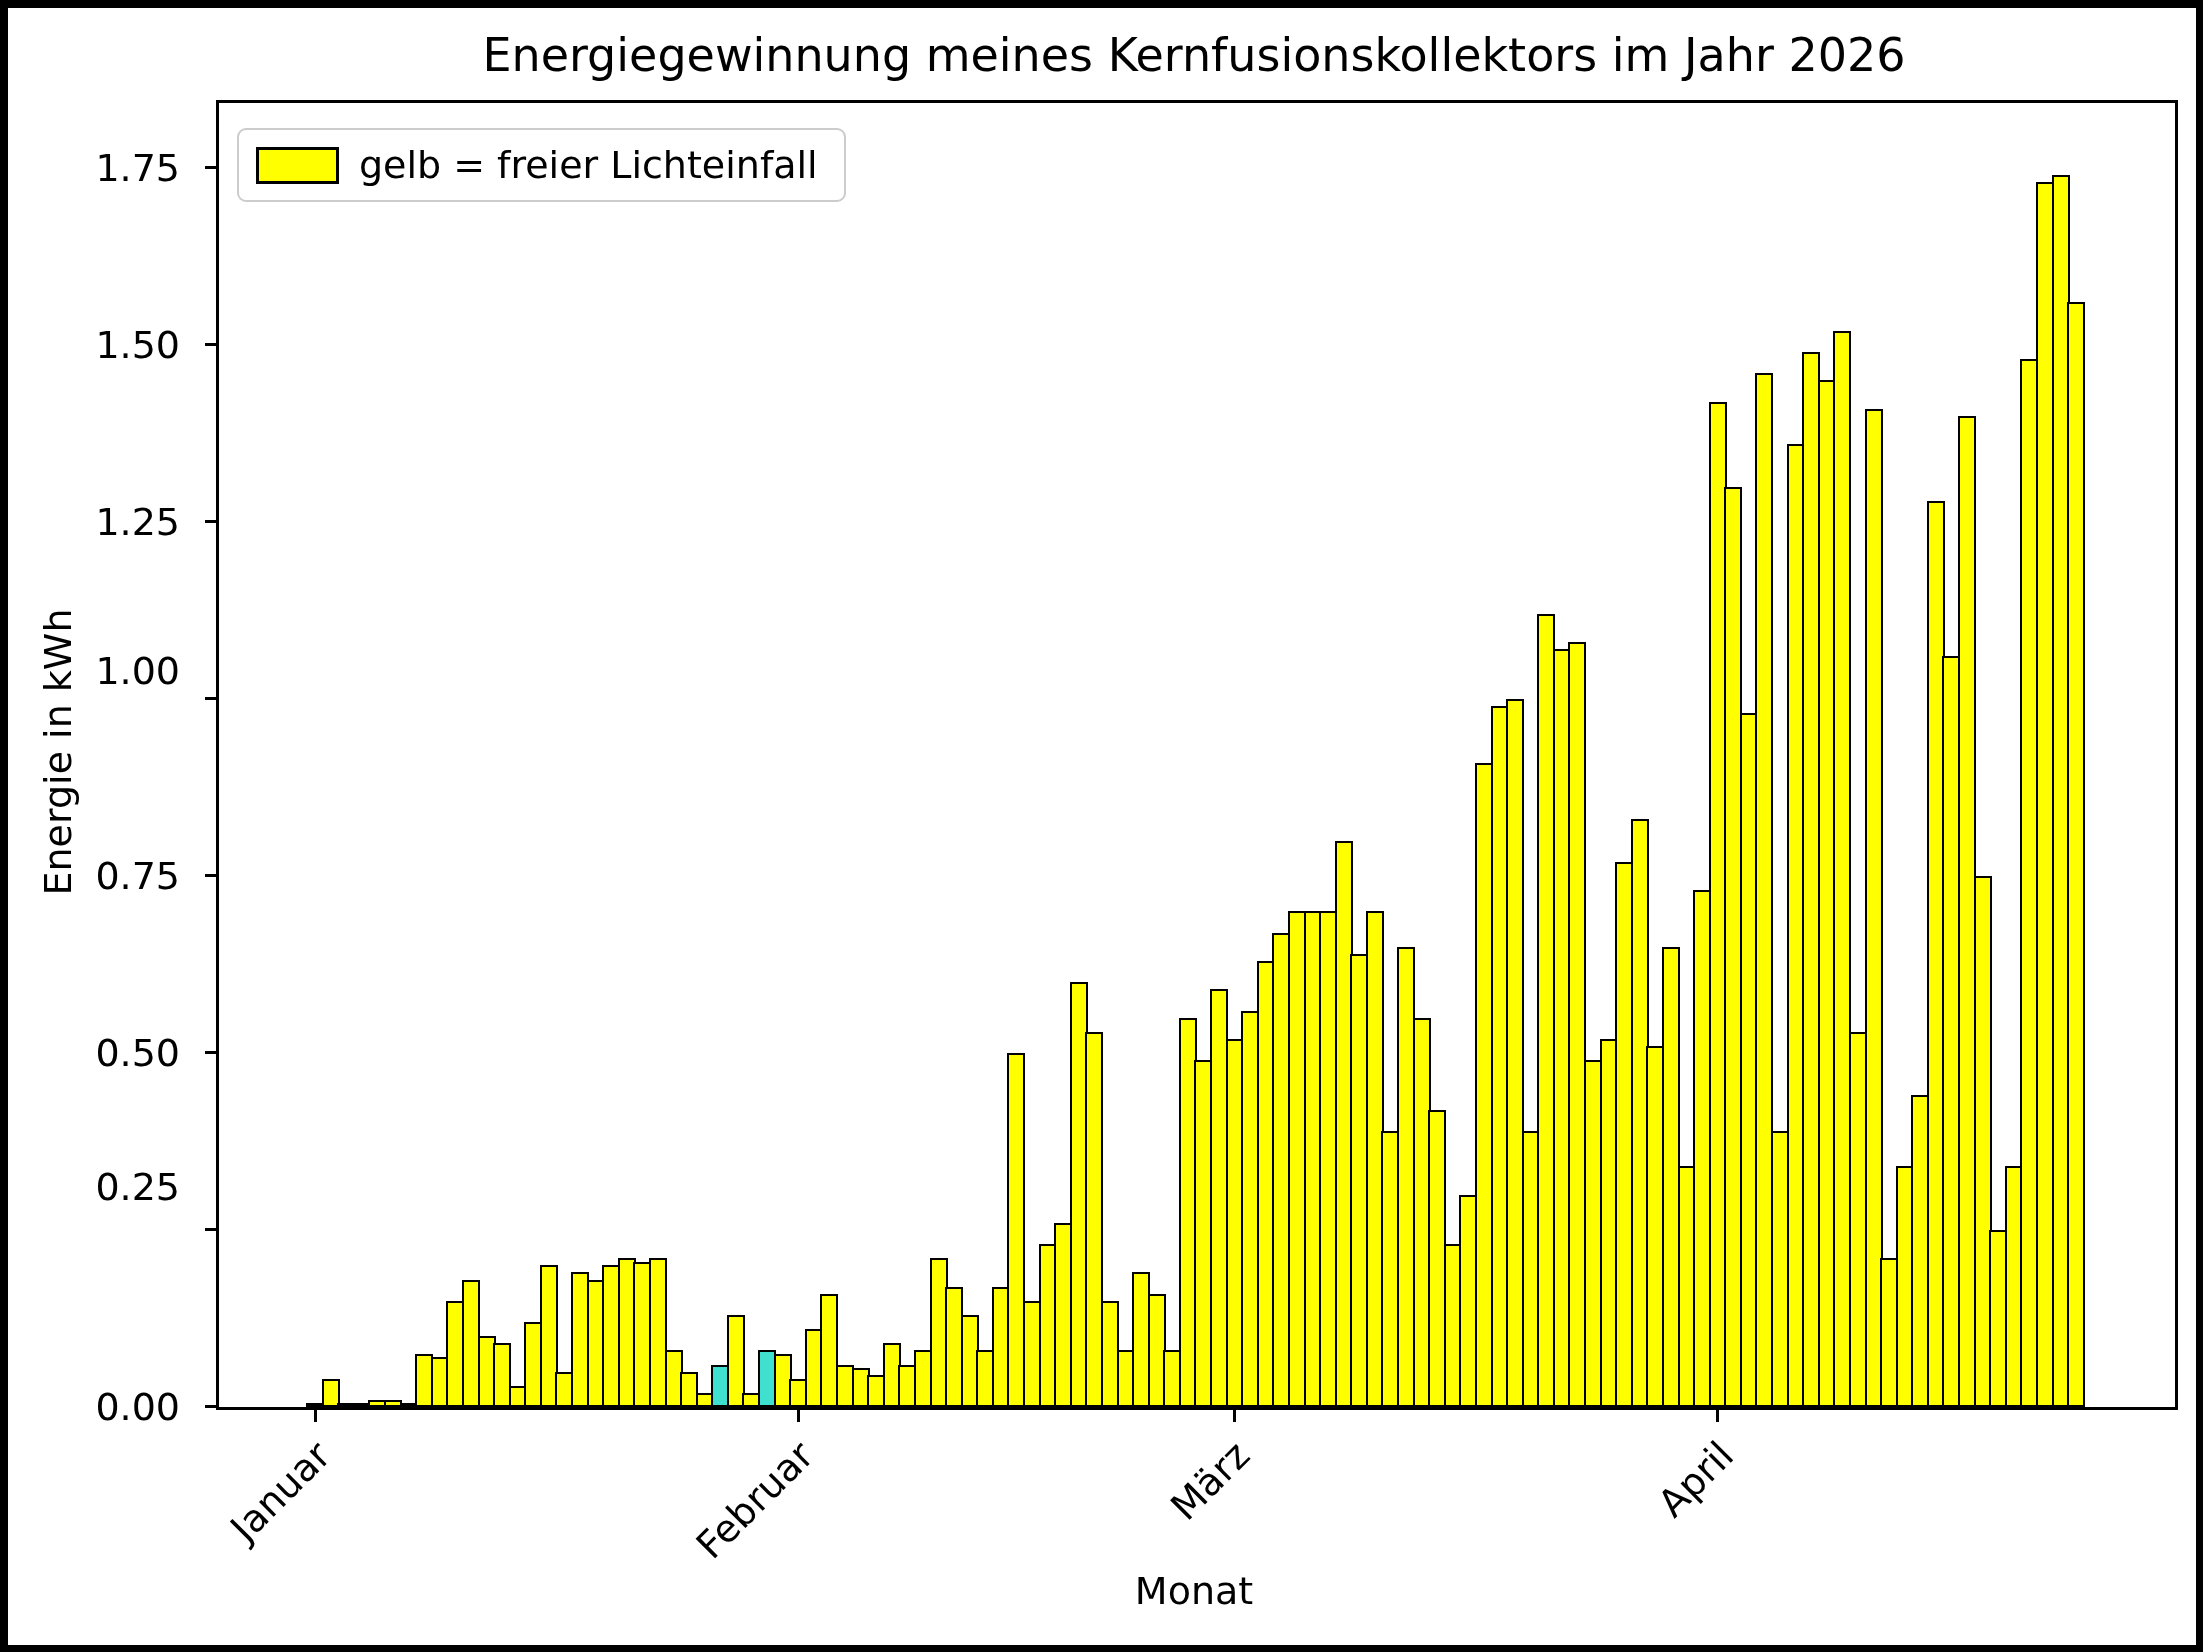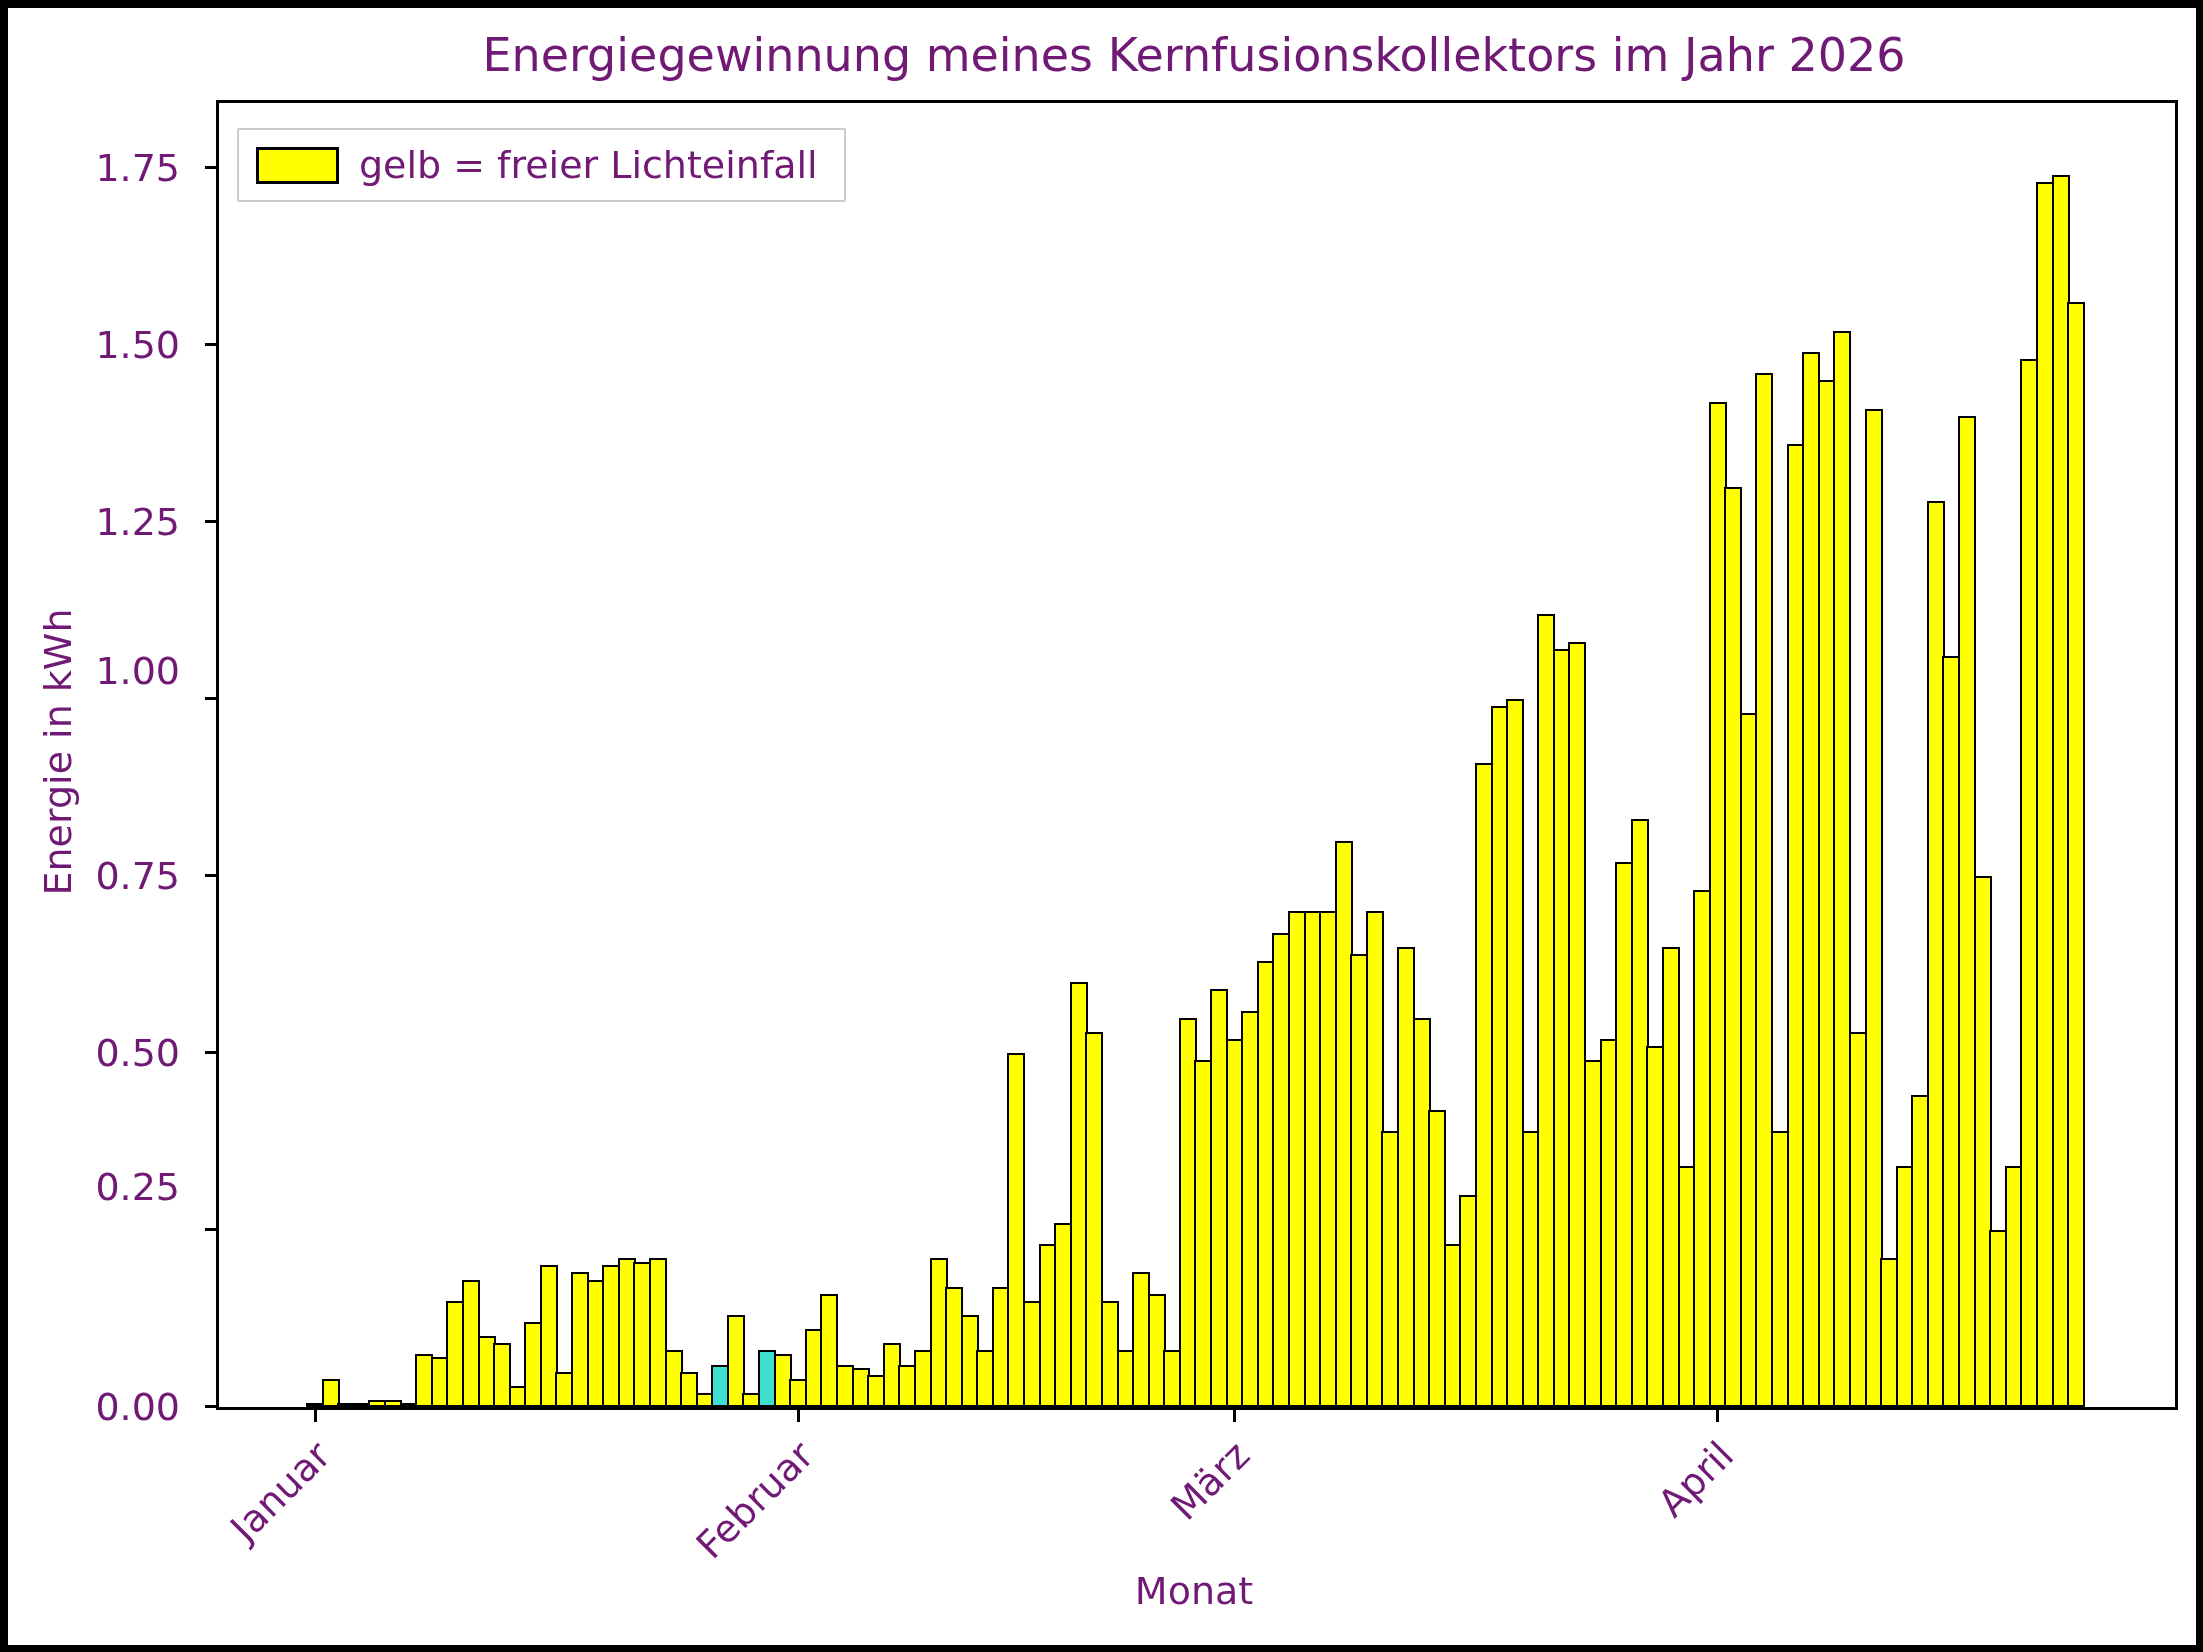--- a/index.html
+++ b/index.html
@@ -1,36 +1,36 @@
 <!DOCTYPE html>
 <html style="font-size:14.7px"><head>
 <meta charset="utf-8">
 <style>
   html,body{margin:0;padding:0;background:#ffffff;}
   #figure{position:relative;width:2204px;height:1653px;background:#ffffff;
           border:8.3px solid #000;box-sizing:border-box;overflow:hidden;
-          font-family:"DejaVu Sans","Liberation Sans",sans-serif;color:#701a75;}
+          font-family:"DejaVu Sans","Liberation Sans",sans-serif;color:#000000;}
   #plot-area{position:absolute;left:208px;top:92px;width:1956px;height:1304px;
              border:3.2px solid #000;box-sizing:content-box;background:#fff;}
   #bars{position:absolute;left:0;top:0;width:100%;height:100%;}
   .bar{position:absolute;bottom:0;box-sizing:border-box;border:2.8px solid #000;}
   .ytick{position:absolute;width:13.8px;height:3.2px;background:#000;left:-13.8px;}
   .ytick-label{position:absolute;right:1995px;transform:translateY(-50%);
                font-size:38px;white-space:nowrap;}
   .xtick{position:absolute;width:3.2px;height:14.7px;background:#000;bottom:-14.7px;}
   .xtick-label{position:absolute;font-size:38px;white-space:nowrap;
                transform:translateX(-100%) rotate(-45deg);transform-origin:top right;}
   #title{position:absolute;left:208px;width:1956px;top:20px;text-align:center;
          font-size:46px;}
   #ylabel{position:absolute;left:27.5px;top:744px;transform:rotate(-90deg) translateX(-50%);
           transform-origin:left top;font-size:38px;white-space:nowrap;}
   #xlabel{position:absolute;left:208px;width:1956px;top:1561px;text-align:center;
           font-size:38px;}
   #legend{position:absolute;left:18.4px;top:25px;background:rgba(255,255,255,0.9);
-          border:2.8px solid #cccccc;border-radius:2px;padding:13px 26px 13px 16.5px;
+          border:2.8px solid #cccccc;border-radius:9px;padding:13px 26px 13px 16.5px;
           display:flex;flex-direction:column;gap:13px;}
   .legend-row{display:flex;align-items:center;gap:20px;}
   .legend-swatch{width:83px;height:37px;border:3.2px solid #000;box-sizing:border-box;}
   .legend-label{font-size:38px;white-space:nowrap;}
 </style>
 </head>
 <body>
 
 <div id="figure">
   <div id="title">Energiegewinnung meines Kernfusionskollektors im Jahr 2026</div>

